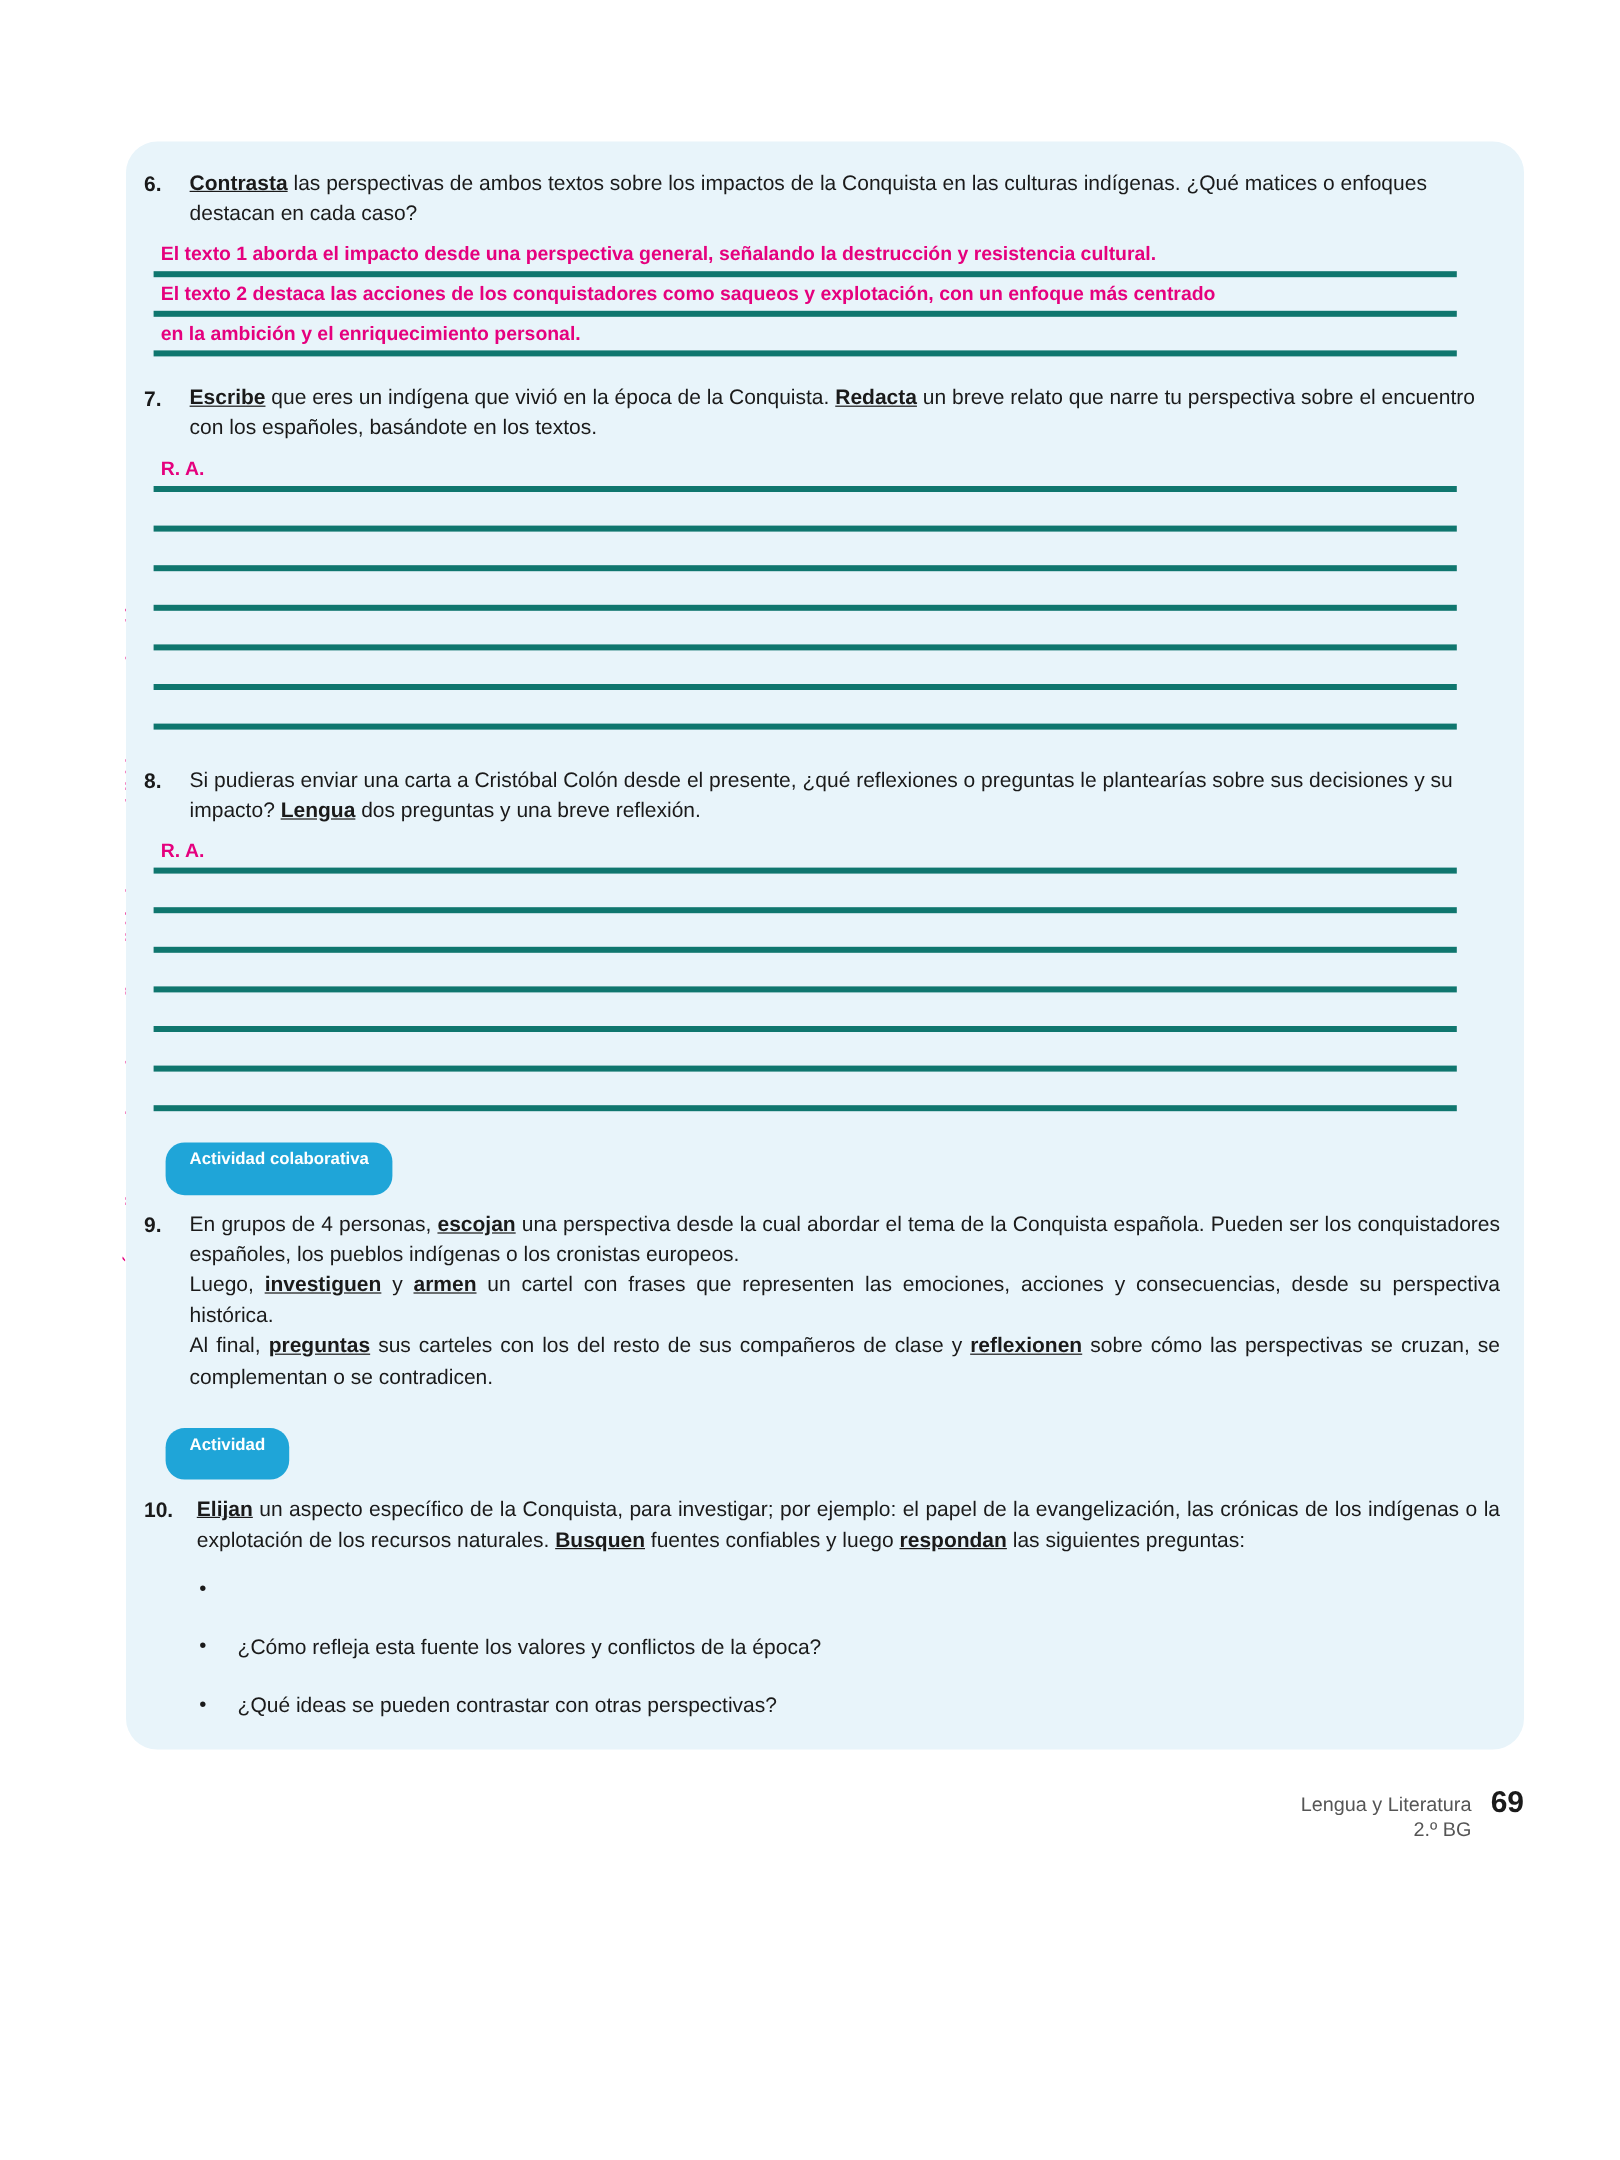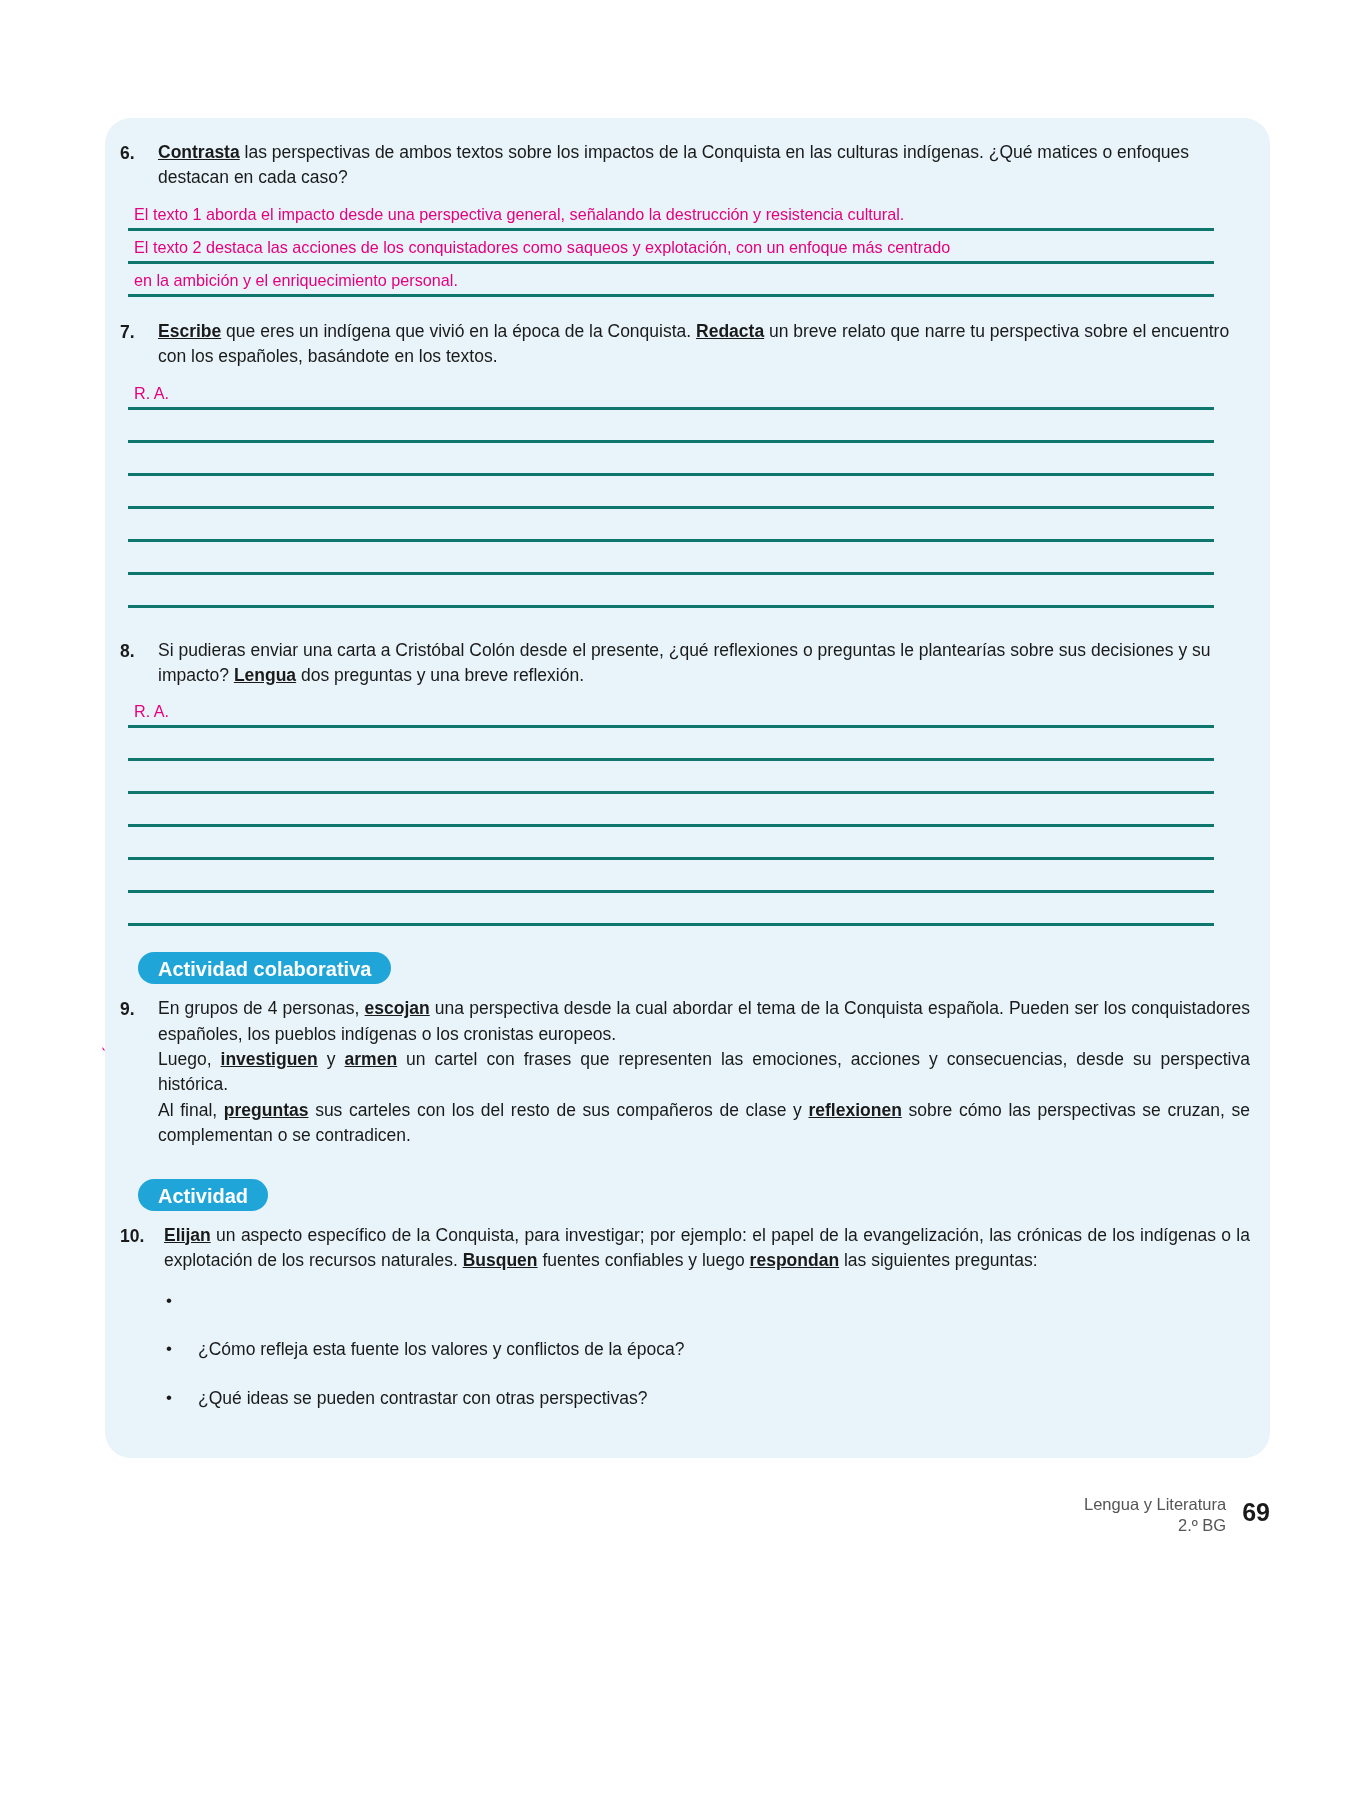--- a/index.html
+++ b/index.html
@@ -86,41 +86,42 @@
   .ex-body b { font-weight: bold; text-decoration: underline; }
 
   
   .answers {
     margin-top: 7px;
     margin-left: 8px;
   }
   .aline {
     position: relative;
     height: 33px;
-    border-bottom: 3px solid #0f766e;
+    border-bottom: 5px solid #0f766e;
     width: 1086px;
+    font-weight: bold;
   }
   .aline .txt {
     position: absolute;
     left: 6px;
     bottom: 4px;
     font-size: 16.2px;
     color: #e5007e;
     white-space: nowrap;
   }
 
   
   .pill {
     display: inline-block;
     background: #1fa5d8;
     color: #ffffff;
-    font-size: 20px;
+    font-size: 14px;
     font-weight: bold;
     border-radius: 16px;
-    padding: 6px 20px 4px 20px;
+    padding: 6px 20px 22px 20px;
     line-height: 1.1;
   }
   .pill-wrap { margin: 26px 0 12px 18px; }
   .pill-wrap.second { margin-top: 30px; }
 
   
   .bullets { margin-top: 18px; margin-left: 38px; }
   .bullet {
     display: flex;
     margin-bottom: 28px;
@@ -134,21 +135,21 @@
     font-size: 17px;
   }
 
   
   .footer {
     position: absolute;
     right: 80px;
     top: 1490px;
     text-align: right;
     display: flex;
-    align-items: center;
+    align-items: flex-start;
     justify-content: flex-end;
   }
   .footer-lines {
     font-size: 16.5px;
     color: #555;
     line-height: 1.25;
     text-align: right;
     padding-top: 4px;
   }
   .footer-page {

